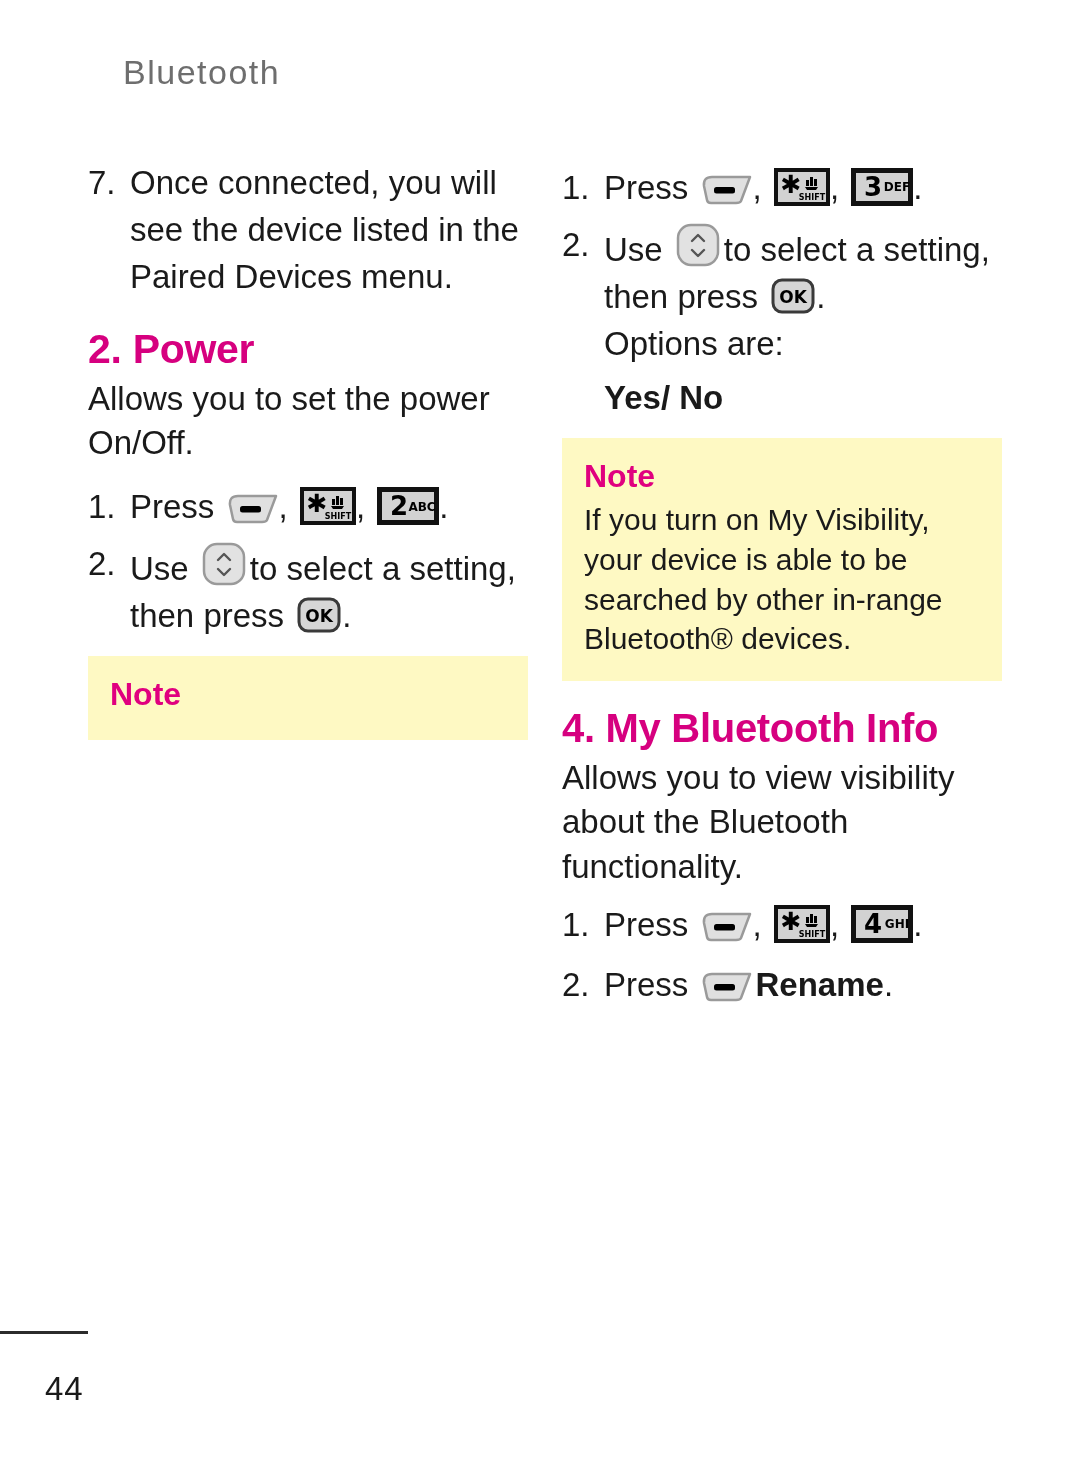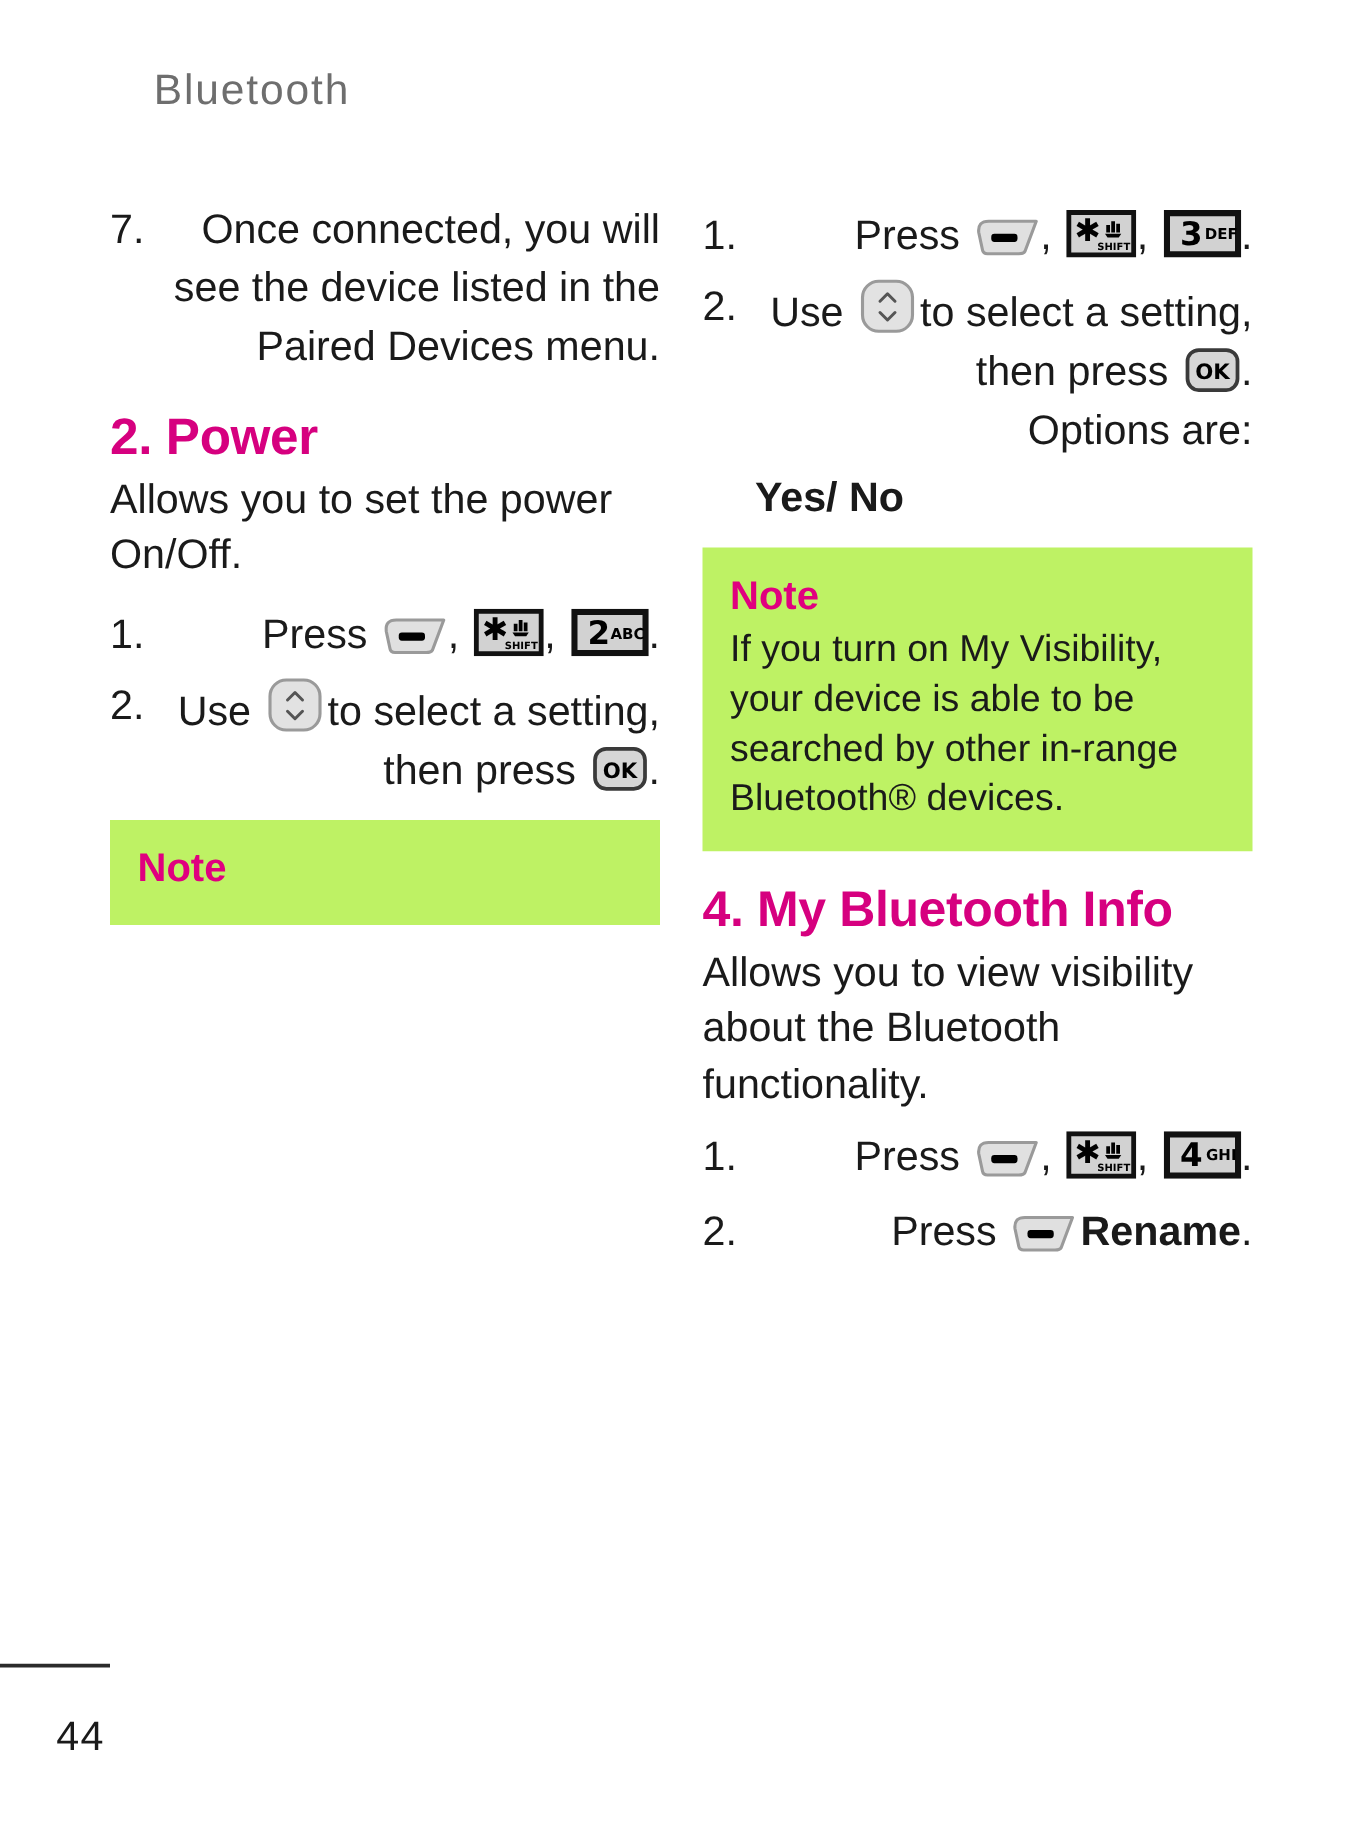--- a/index.html
+++ b/index.html
@@ -61,35 +61,35 @@
     display: flex;
     font-size: 33px;
     line-height: 1.42;
     margin: 0;
     color: #1a1a1a;
   }
   .numbered .num {
     flex: 0 0 auto;
     width: 42px;
   }
-  .numbered .body { flex: 1 1 auto; text-align: right; }
+  .numbered .body { flex: 1 1 auto; }
 
   .sub-option {
     font-size: 33px;
     font-weight: 700;
     line-height: 1.3;
     margin: 2px 0 0 42px;
   }
   .sub-option.indent-sm { }
 
   .tail { font-size: 33px; }
 
   
   .note-box {
-    background: #bef264;
+    background: #fef9c3;
     padding: 18px 22px 22px 22px;
     margin-top: 16px;
     box-sizing: border-box;
   }
   .note-title {
     color: #e0007f;
     font-weight: 700;
     font-size: 32px;
     line-height: 1.25;
     margin: 0 0 4px 0;

